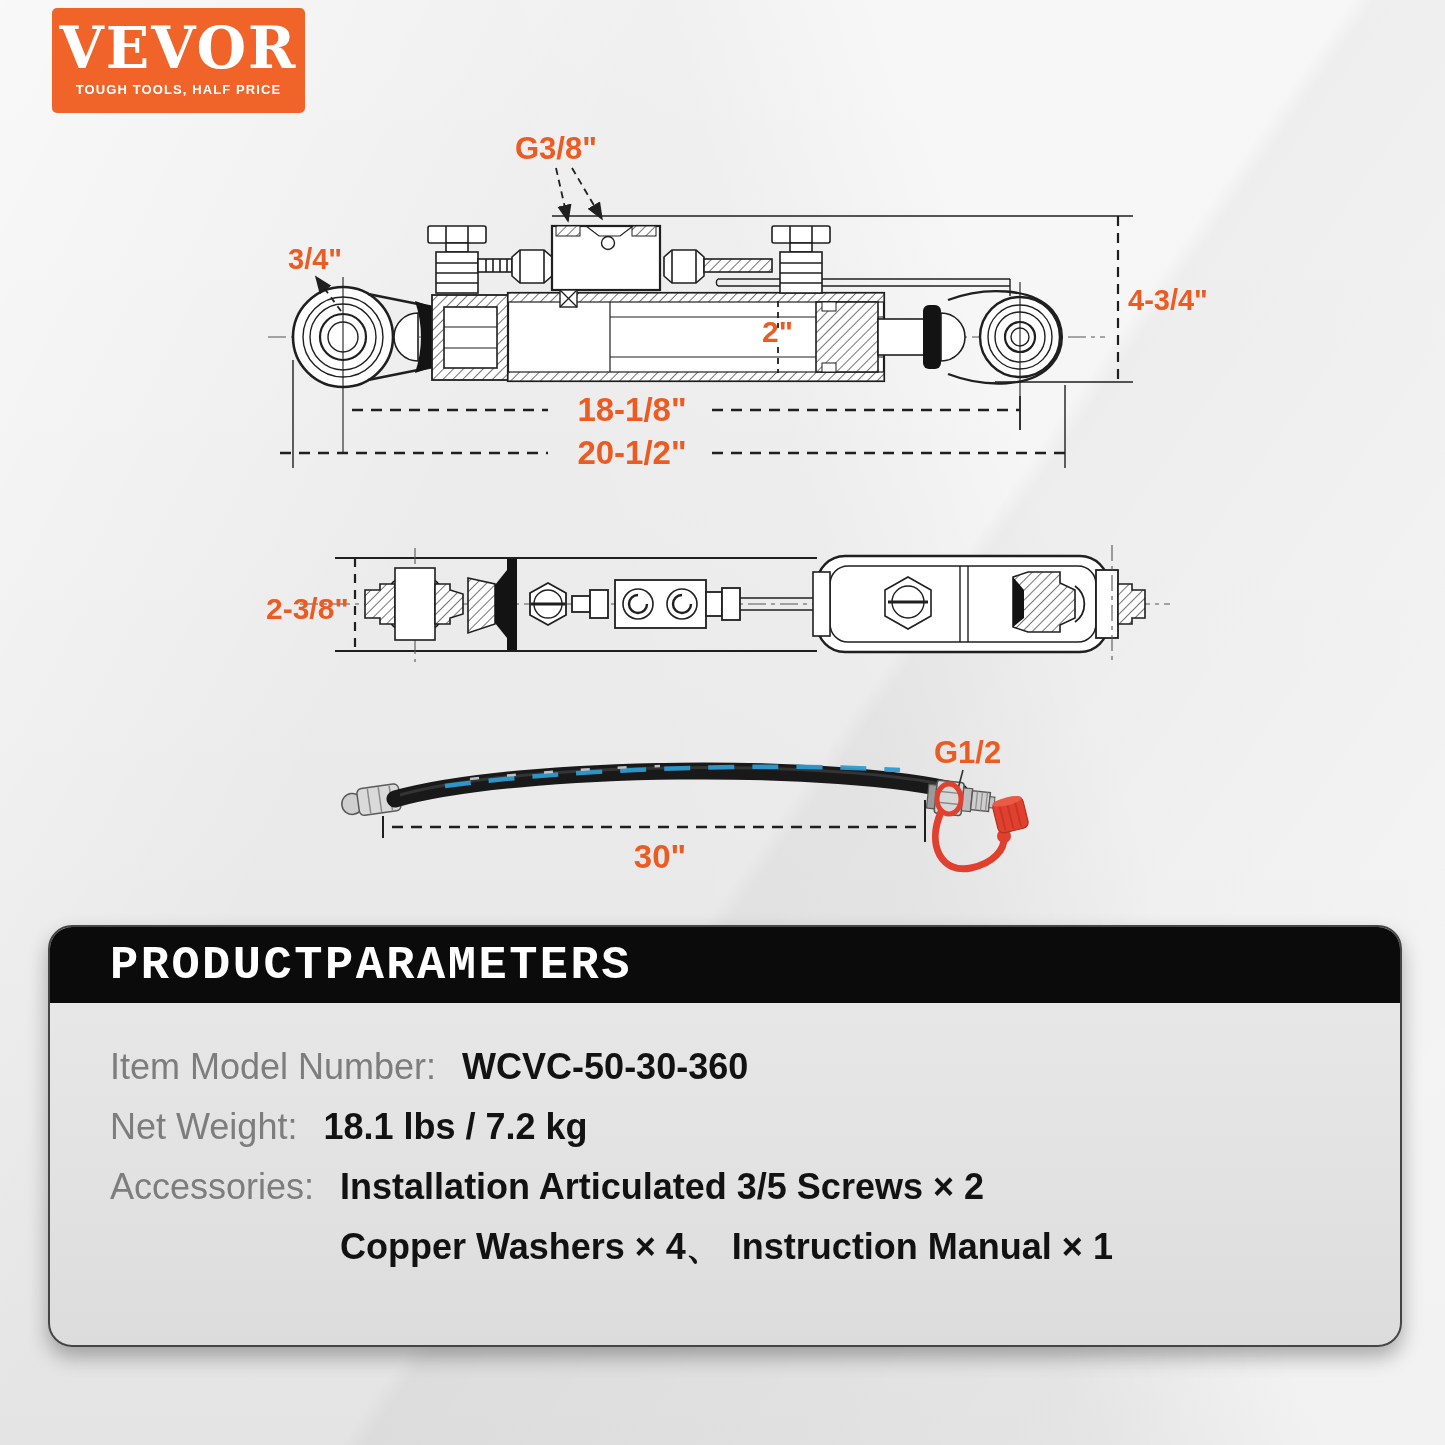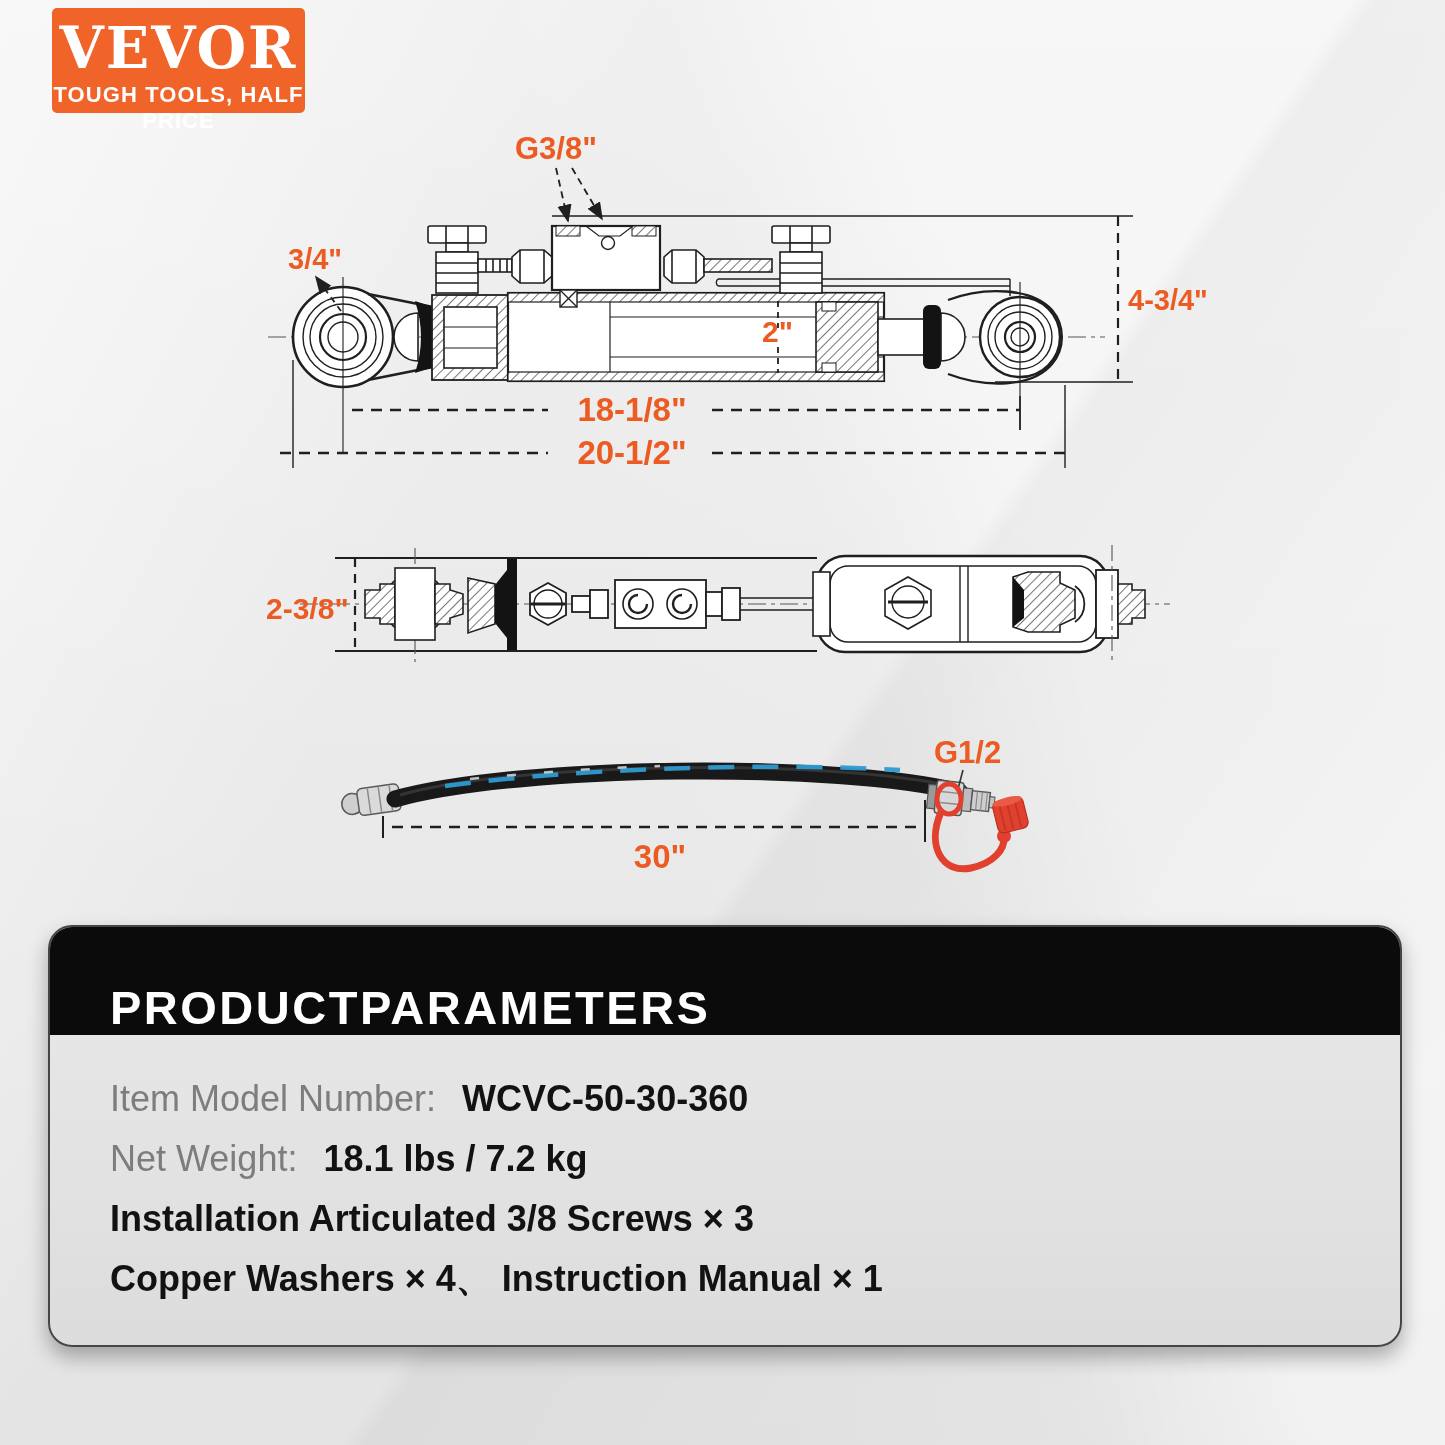--- a/index.html
+++ b/index.html
@@ -15,39 +15,39 @@
 
   .logo{
     position:absolute;left:52px;top:8px;width:253px;height:105px;
     background:#f0642a;border-radius:5px;color:#fff;text-align:center;
   }
   .logo-name{
     font-family:"DejaVu Serif",serif;font-weight:bold;font-size:57px;line-height:1;
     letter-spacing:2px;margin-top:11px;
   }
   .logo-tag{
-    font-size:22px;font-weight:bold;letter-spacing:1.1px;margin-top:6px;
+    font-size:13px;font-weight:bold;letter-spacing:1.1px;margin-top:6px;
   }
 
   svg.lineart{position:absolute;left:0;top:0;}
 
   .dim{
     position:absolute;color:#eb5b22;font-weight:bold;white-space:nowrap;
     font-family:"Liberation Sans",sans-serif;
   }
   .dim.center{text-align:center;}
 
   .panel{
     position:absolute;left:48px;top:925px;width:1350px;height:418px;
     background:linear-gradient(180deg,#e9e9e9 0%,#e2e2e2 60%,#dcdcdc 100%);
     border:2px solid #454545;border-radius:24px;overflow:hidden;
     box-shadow:0 10px 20px rgba(0,0,0,.30);
   }
   .panel-header{
-    height:108px;background:#0b0b0b;display:flex;align-items:flex-end;padding-left:60px;
+    height:76px;background:#0b0b0b;display:flex;align-items:center;padding-left:60px;font-family:Liberation Mono, monospace;
   }
   .panel-title{
     color:#ffffff;font-size:47px;font-weight:bold;letter-spacing:2.5px;
   }
   .panel-body{padding:34px 40px 0 60px;border-radius:29px;}
   .p-row{display:flex;align-items:flex-start;}
   .p-label{color:#7d7d7d;font-size:36px;line-height:60px;margin-right:26px;flex:none;}
   .p-value{color:#121212;font-size:36px;line-height:60px;font-weight:bold;}
   .p-value.multi span{display:block;}
 </style>
@@ -326,20 +326,21 @@
     <div class="panel-body">
       <div class="p-row">
         <span class="p-label">Item Model Number:</span>
         <span class="p-value">WCVC-50-30-360</span>
       </div>
       <div class="p-row">
         <span class="p-label">Net Weight:</span>
         <span class="p-value">18.1 lbs / 7.2 kg</span>
       </div>
       <div class="p-row">
+        <span class="p-label">Accessories:</span>
         <span class="p-value multi">
-          <span>Installation Articulated 3/8 Screws × 3</span>
+          <span>Installation Articulated 3/5 Screws × 2</span>
           <span>Copper Washers × 4、 Instruction Manual × 1</span>
         </span>
       </div>
     </div>
   </div>
 </div>
 
 </body></html>

